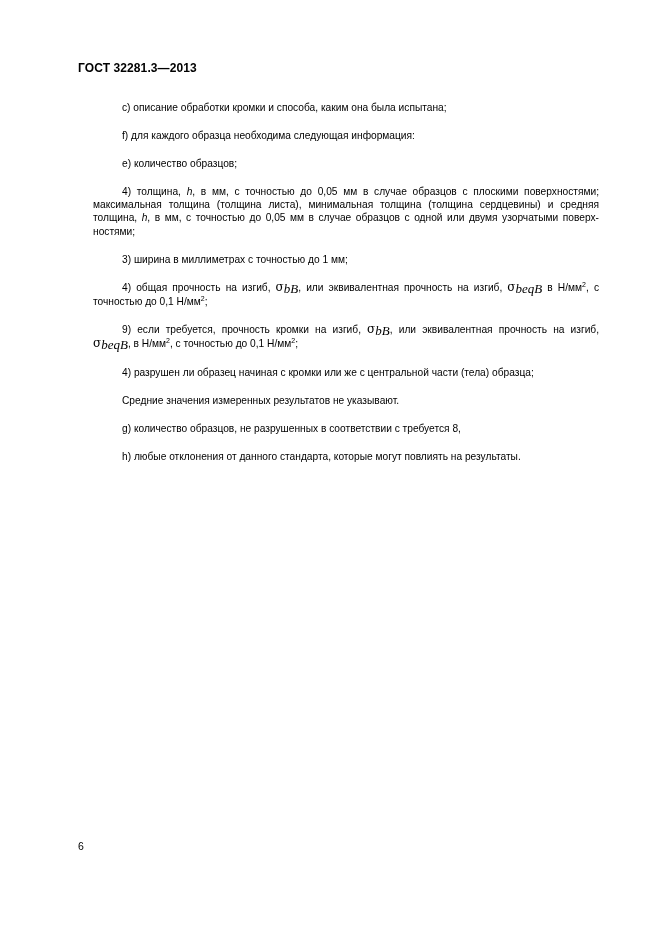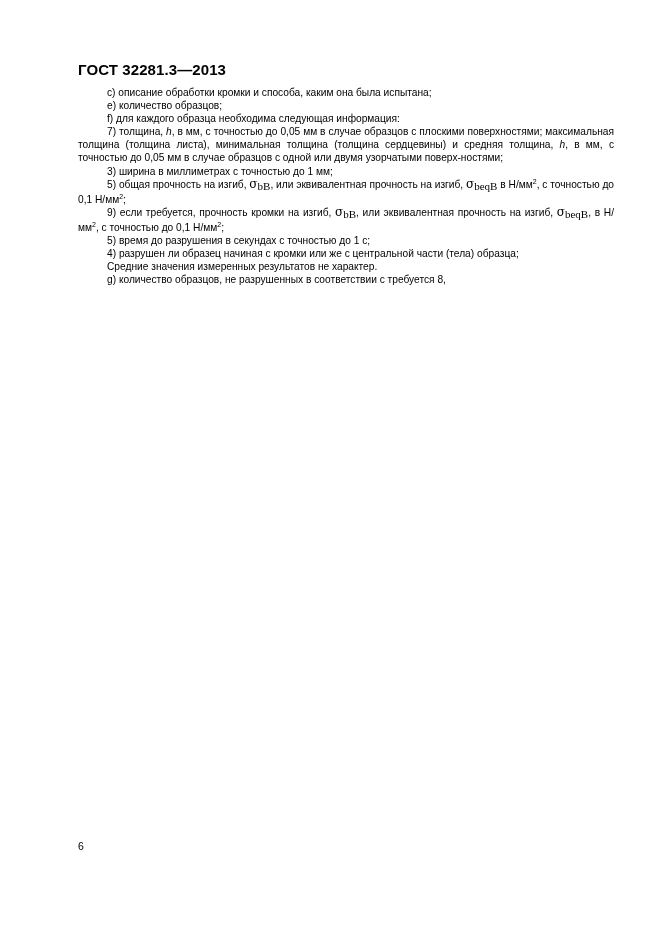--- a/index.html
+++ b/index.html
@@ -1,52 +1,52 @@
 <!DOCTYPE html>
 <html><head>
   <meta charset="utf-8">
   <style>
     html, body { margin: 0; padding: 0; background: #ffffff; }
     body { width: 661px; height: 936px; position: relative; overflow: hidden; }
     .page { position: absolute; left: 0; top: 0; width: 661px; height: 936px; background: #fff; }
     .header {
       position: absolute; left: 78px; top: 61px;
       font-family: "Liberation Sans", sans-serif; font-weight: bold;
-      font-size: 15px; color: #000; letter-spacing: 0.1px;
+      font-size: 12px; color: #000; letter-spacing: 0.1px;
     }
     .body {
       position: absolute; left: 78px; top: 86px; width: 536px;
       font-family: "Liberation Sans", sans-serif; font-size: 10.2px;
       line-height: 13.1px; color: #000;
     }
-    .p { margin: 0; text-indent: 29px; text-align: justify; text-align-last: left; }
+    .p { margin: 15px; text-indent: 29px; text-align: justify; text-align-last: left; }
     .p.just { text-align-last: auto; }
     .it { font-style: italic; }
     .sig { font-family: "DejaVu Serif", serif; font-size: 12px; }
-    .sub { font-family: "Liberation Serif", serif; font-size: 11px; vertical-align: -2px; }
+    .sub { font-family: "Liberation Serif", serif; font-style: italic; font-size: 13px; vertical-align: -2px; }
     sup { font-size: 7px; line-height: 0; vertical-align: 4px; }
     .pagenum {
       position: absolute; left: 78px; top: 840px;
       font-family: "Liberation Sans", sans-serif; font-size: 10.5px; color: #000;
     }
   </style>
 </head>
 <body>
 
 <div class="page">
   <div class="header">ГОСТ 32281.3—2013</div>
 
   <div class="body">
     <p class="p">c) описание обработки кромки и способа, каким она была испытана;</p>
+    <p class="p">f) для каждого образца необходима следующая информация:</p>
     <p class="p">e) количество образцов;</p>
-    <p class="p">f) для каждого образца необходима следующая информация:</p>
-    <p class="p just"><span>7) толщина, </span><span class="it">h</span><span>, в мм, с точностью до 0,05 мм в случае образцов с плоскими поверхностями; максимальная толщина (толщина листа), минимальная толщина (толщина сердцевины) и средняя толщина, </span><span class="it">h</span><span>, в мм, с точностью до 0,05 мм в случае образцов с одной или двумя узорчатыми поверх-ностями;</span></p>
+    <p class="p just"><span>4) толщина, </span><span class="it">h</span><span>, в мм, с точностью до 0,05 мм в случае образцов с плоскими поверхностями; максимальная толщина (толщина листа), минимальная толщина (толщина сердцевины) и средняя толщина, </span><span class="it">h</span><span>, в мм, с точностью до 0,05 мм в случае образцов с одной или двумя узорчатыми поверх-ностями;</span></p>
     <p class="p">3) ширина в миллиметрах с точностью до 1 мм;</p>
-    <p class="p just"><span>5) общая прочность на изгиб, </span><span class="sig">σ</span><span class="sub">bB</span><span>, или эквивалентная прочность на изгиб, </span><span class="sig">σ</span><span class="sub">beqB</span><span> в Н/мм</span><sup>2</sup><span>, с точностью до 0,1 Н/мм</span><sup>2</sup><span>;</span></p>
+    <p class="p just"><span>4) общая прочность на изгиб, </span><span class="sig">σ</span><span class="sub">bB</span><span>, или эквивалентная прочность на изгиб, </span><span class="sig">σ</span><span class="sub">beqB</span><span> в Н/мм</span><sup>2</sup><span>, с точностью до 0,1 Н/мм</span><sup>2</sup><span>;</span></p>
     <p class="p just"><span>9) если требуется, прочность кромки на изгиб, </span><span class="sig">σ</span><span class="sub">bB</span><span>, или эквивалентная прочность на изгиб, </span><span class="sig">σ</span><span class="sub">beqB</span><span>, в Н/мм</span><sup>2</sup><span>, с точностью до 0,1 Н/мм</span><sup>2</sup><span>;</span></p>
-    <p class="p">5) время до разрушения в секундах с точностью до 1 с;</p>
     <p class="p">4) разрушен ли образец начиная с кромки или же с центральной части (тела) образца;</p>
-    <p class="p">Средние значения измеренных результатов не характер.</p>
+    <p class="p">Средние значения измеренных результатов не указывают.</p>
     <p class="p">g) количество образцов, не разрушенных в соответствии с требуется 8,</p>
+    <p class="p">h) любые отклонения от данного стандарта, которые могут повлиять на результаты.</p>
   </div>
 
   <div class="pagenum">6</div>
 </div>
 
 </body></html>

